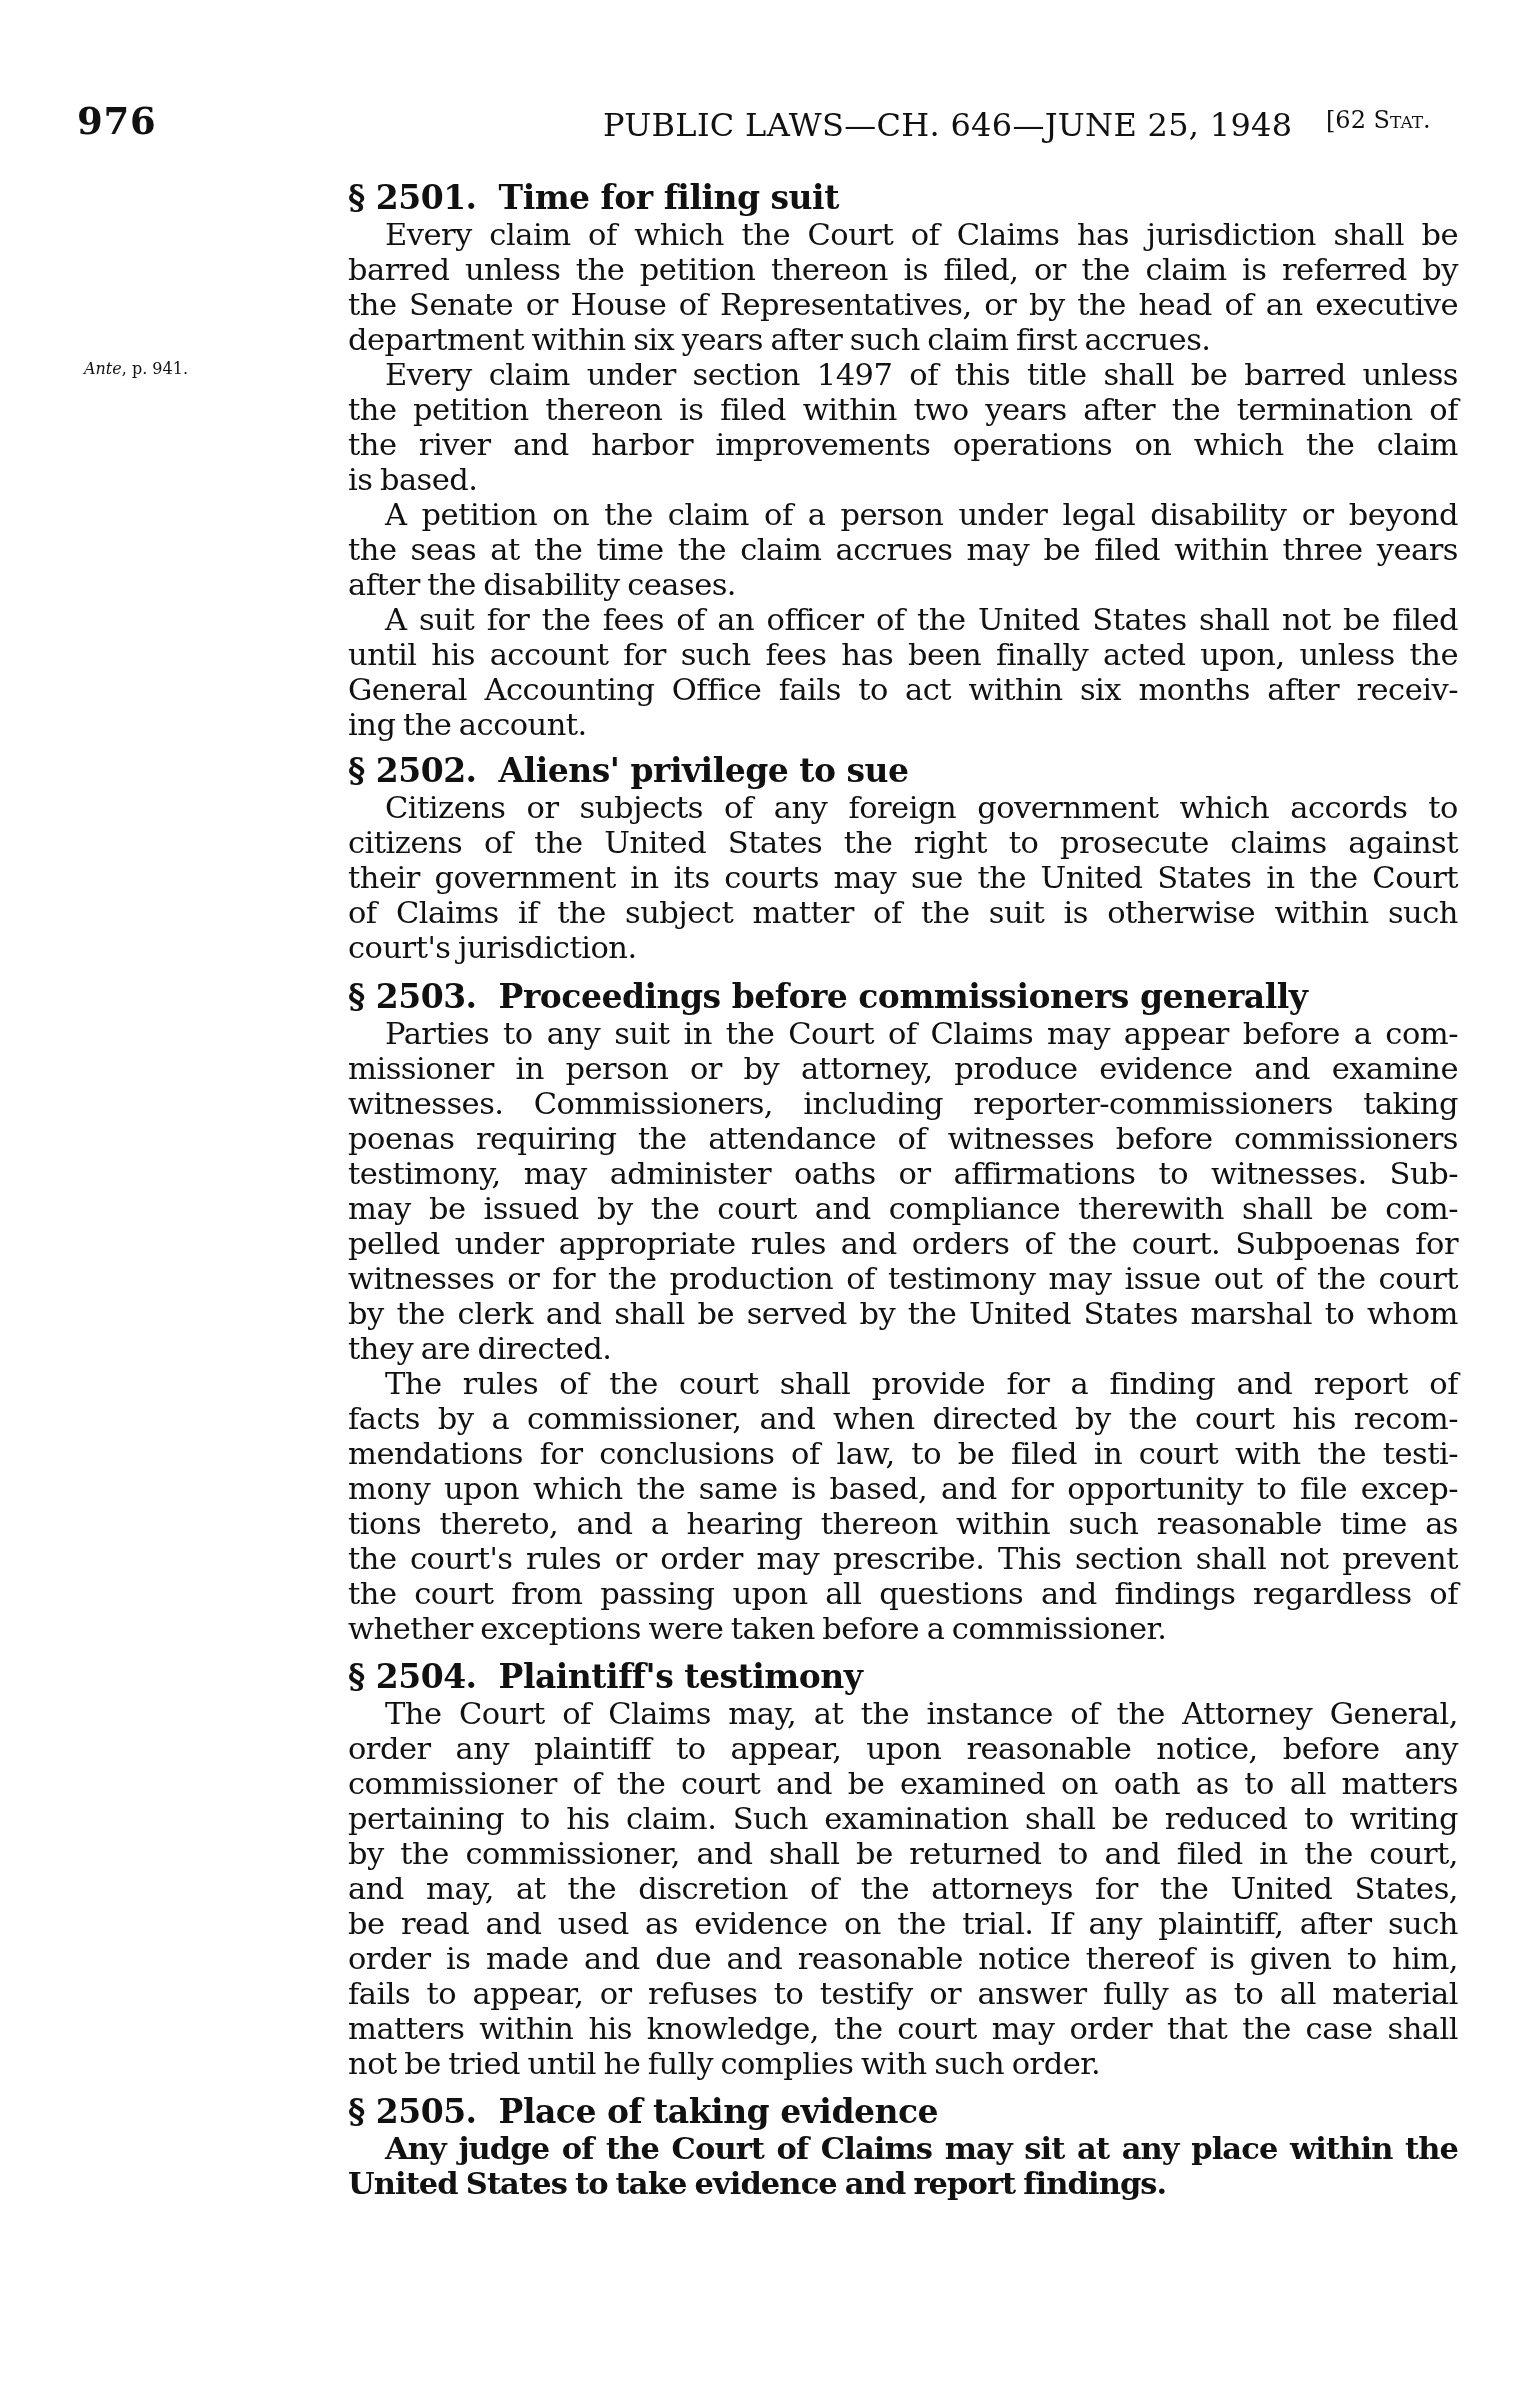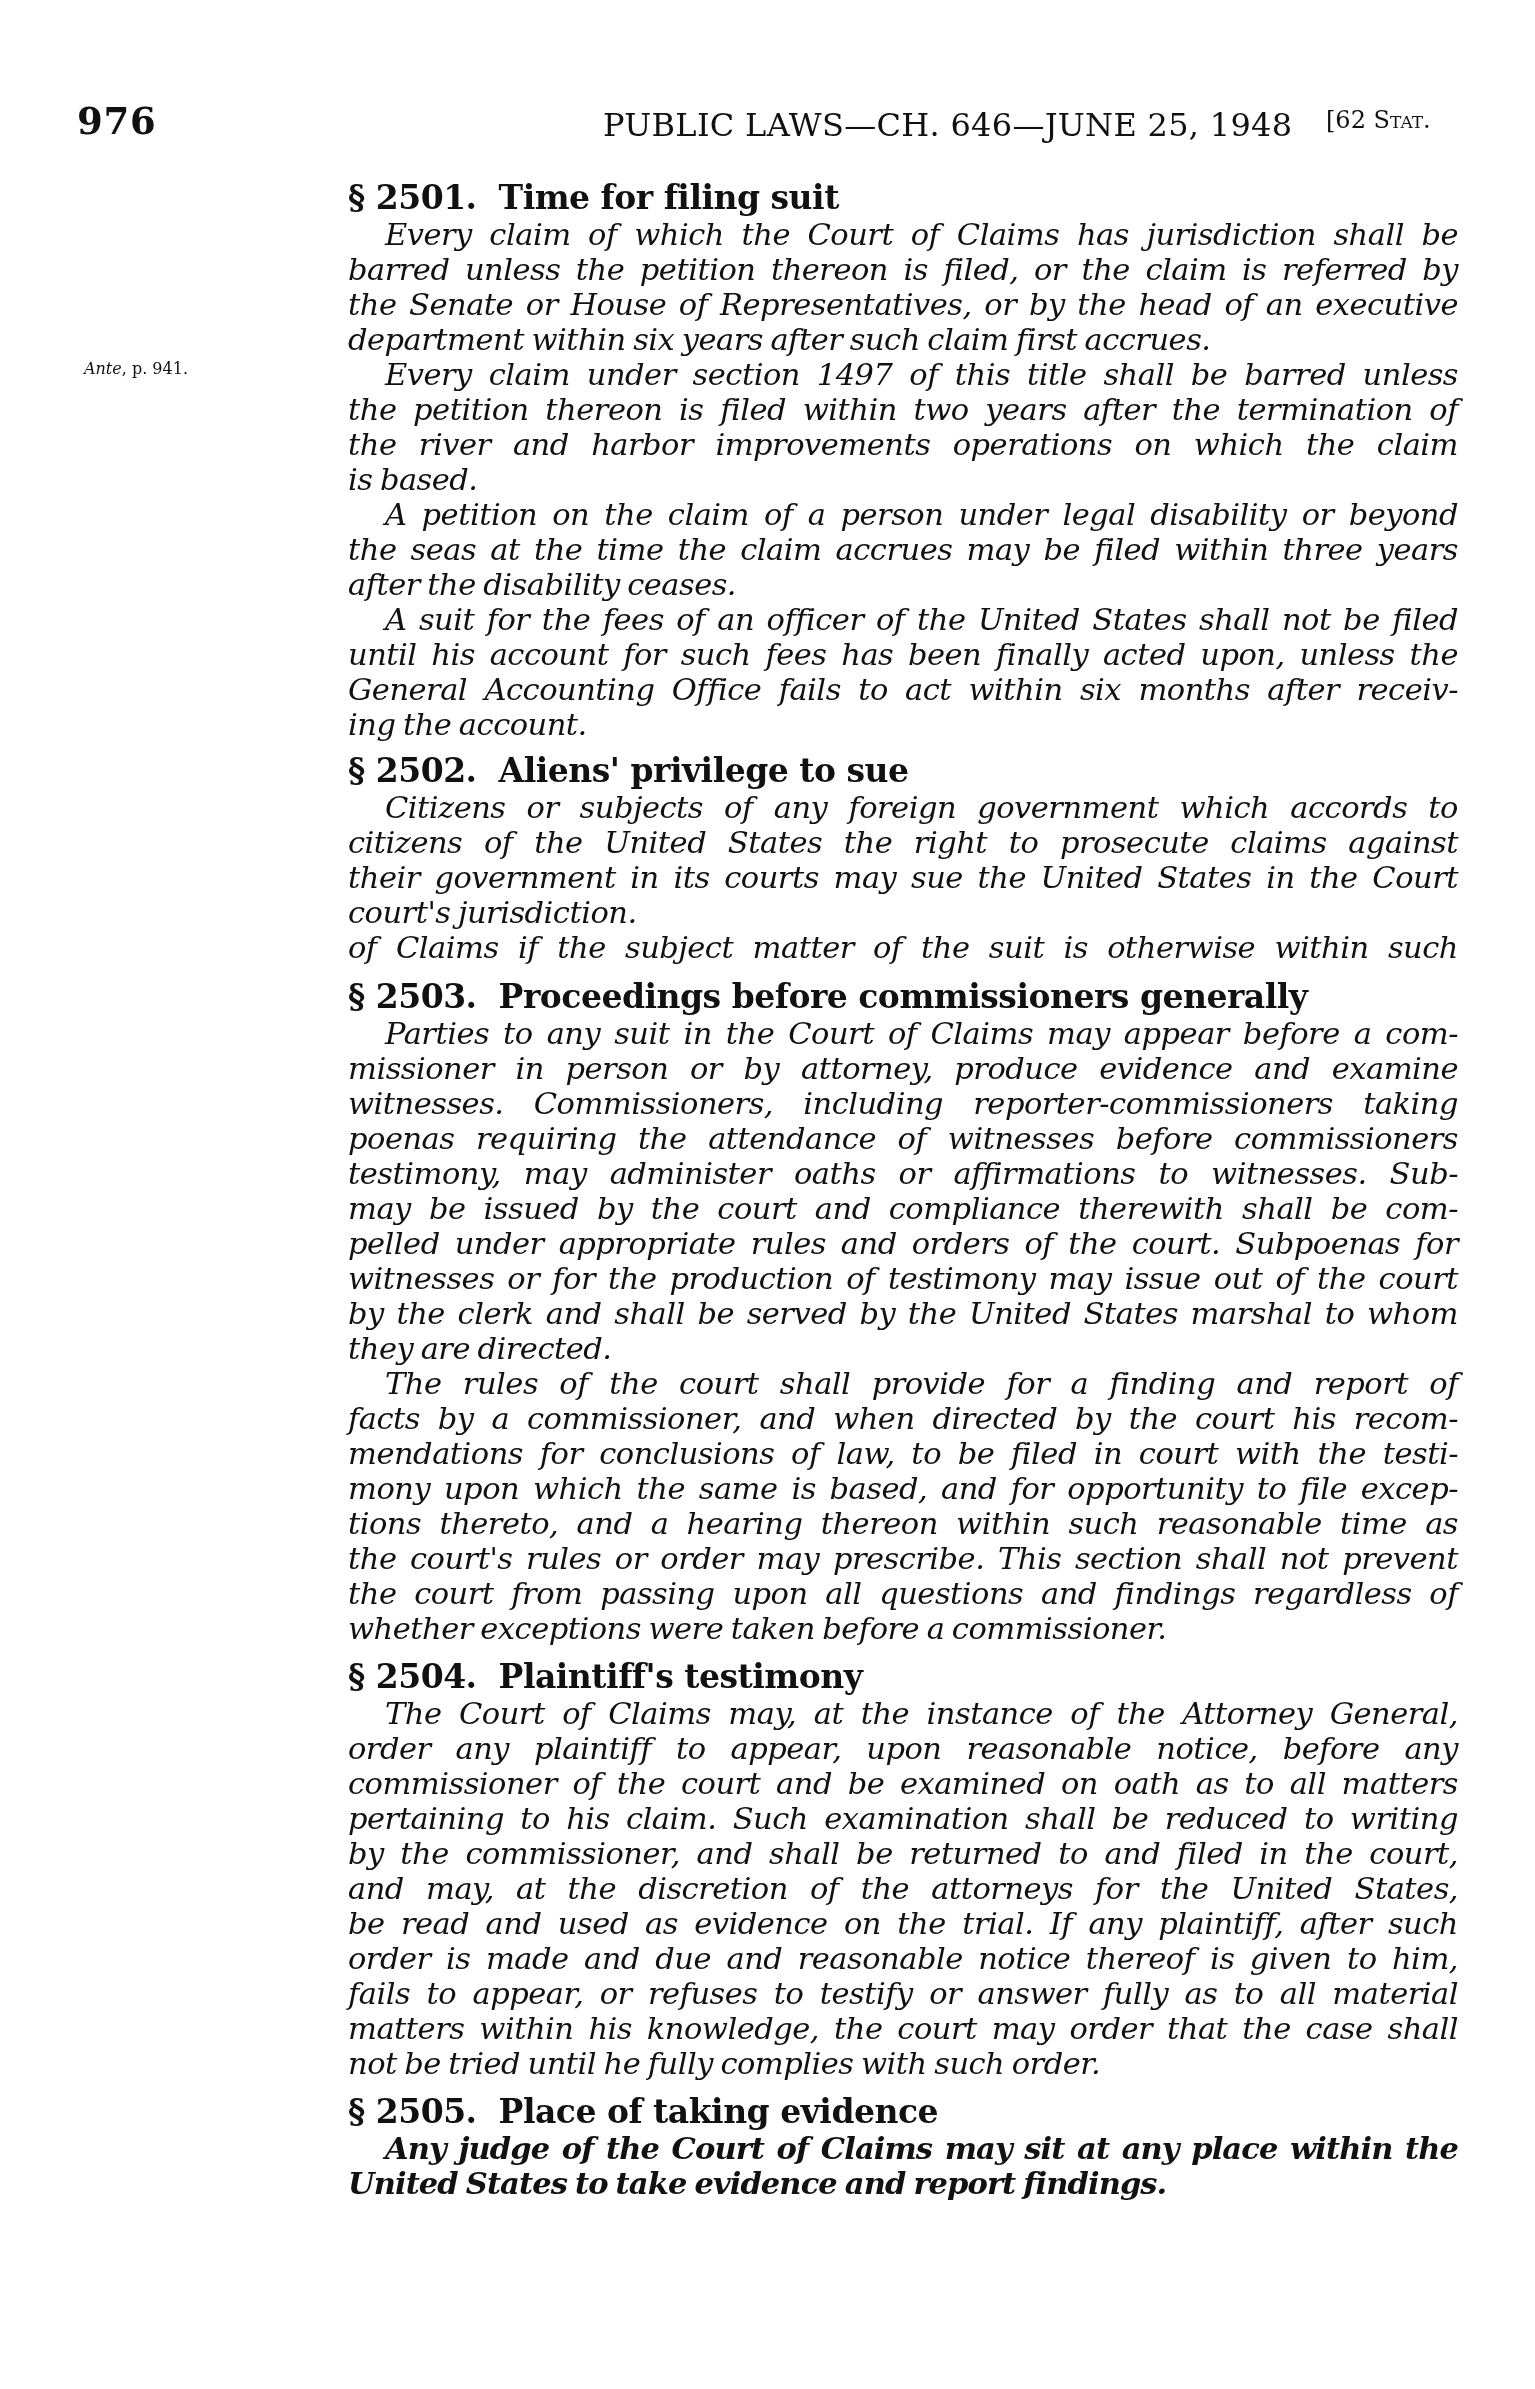--- a/index.html
+++ b/index.html
@@ -73,21 +73,20 @@
       line-height: 38px;
       height: 38px;
       white-space: nowrap;
       letter-spacing: -0.5px;
     }
     .section-heading .sec-num {
       margin-right: 22px;
     }
     .para {
       margin: 0;
-      font-style: italic;
     }
     .line {
       display: block;
       font-size: 30.5px;
       line-height: 35px;
       height: 35px;
       white-space: nowrap;
       text-align: justify;
       text-align-last: justify;
       letter-spacing: -0.5px;
@@ -147,22 +146,22 @@
       <span class="line last">ing the account.</span>
     </div>
   </section>
 
   <section class="section sec-2502">
     <div class="section-heading"><span class="sec-num">§ 2502.</span><span>Aliens' privilege to sue</span></div>
     <div class="para">
       <span class="line indent">Citizens or subjects of any foreign government which accords to</span>
       <span class="line">citizens of the United States the right to prosecute claims against</span>
       <span class="line">their government in its courts may sue the United States in the Court</span>
+      <span class="line">of Claims if the subject matter of the suit is otherwise within such</span>
       <span class="line last">court's jurisdiction.</span>
-      <span class="line">of Claims if the subject matter of the suit is otherwise within such</span>
     </div>
   </section>
 
   <section class="section sec-2503">
     <div class="section-heading"><span class="sec-num">§ 2503.</span><span>Proceedings before commissioners generally</span></div>
     <div class="para">
       <span class="line indent">Parties to any suit in the Court of Claims may appear before a com-</span>
       <span class="line">missioner in person or by attorney, produce evidence and examine</span>
       <span class="line">witnesses.  Commissioners, including reporter-commissioners taking</span>
       <span class="line">poenas requiring the attendance of witnesses before commissioners</span>

